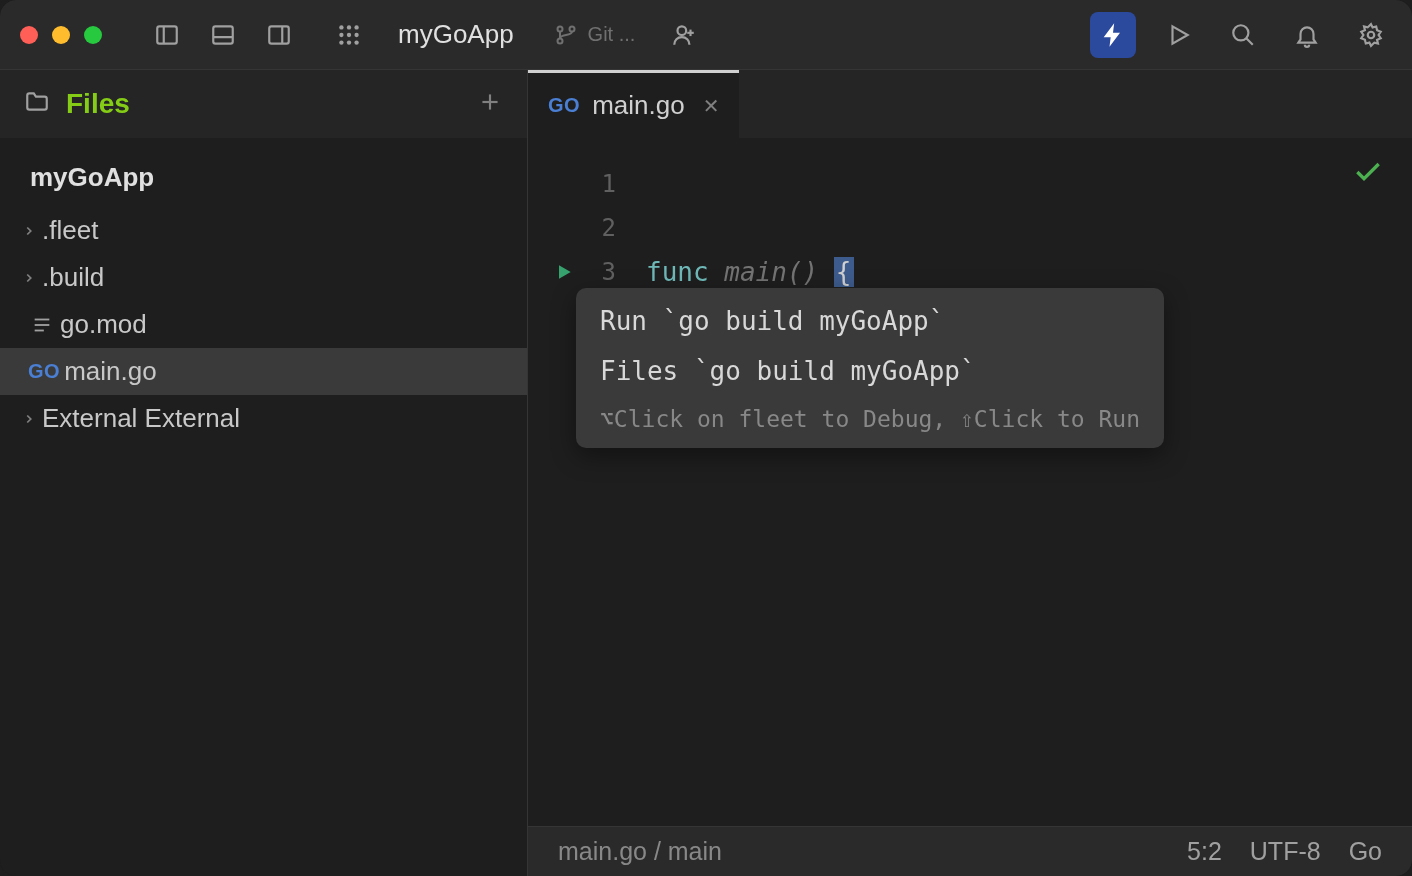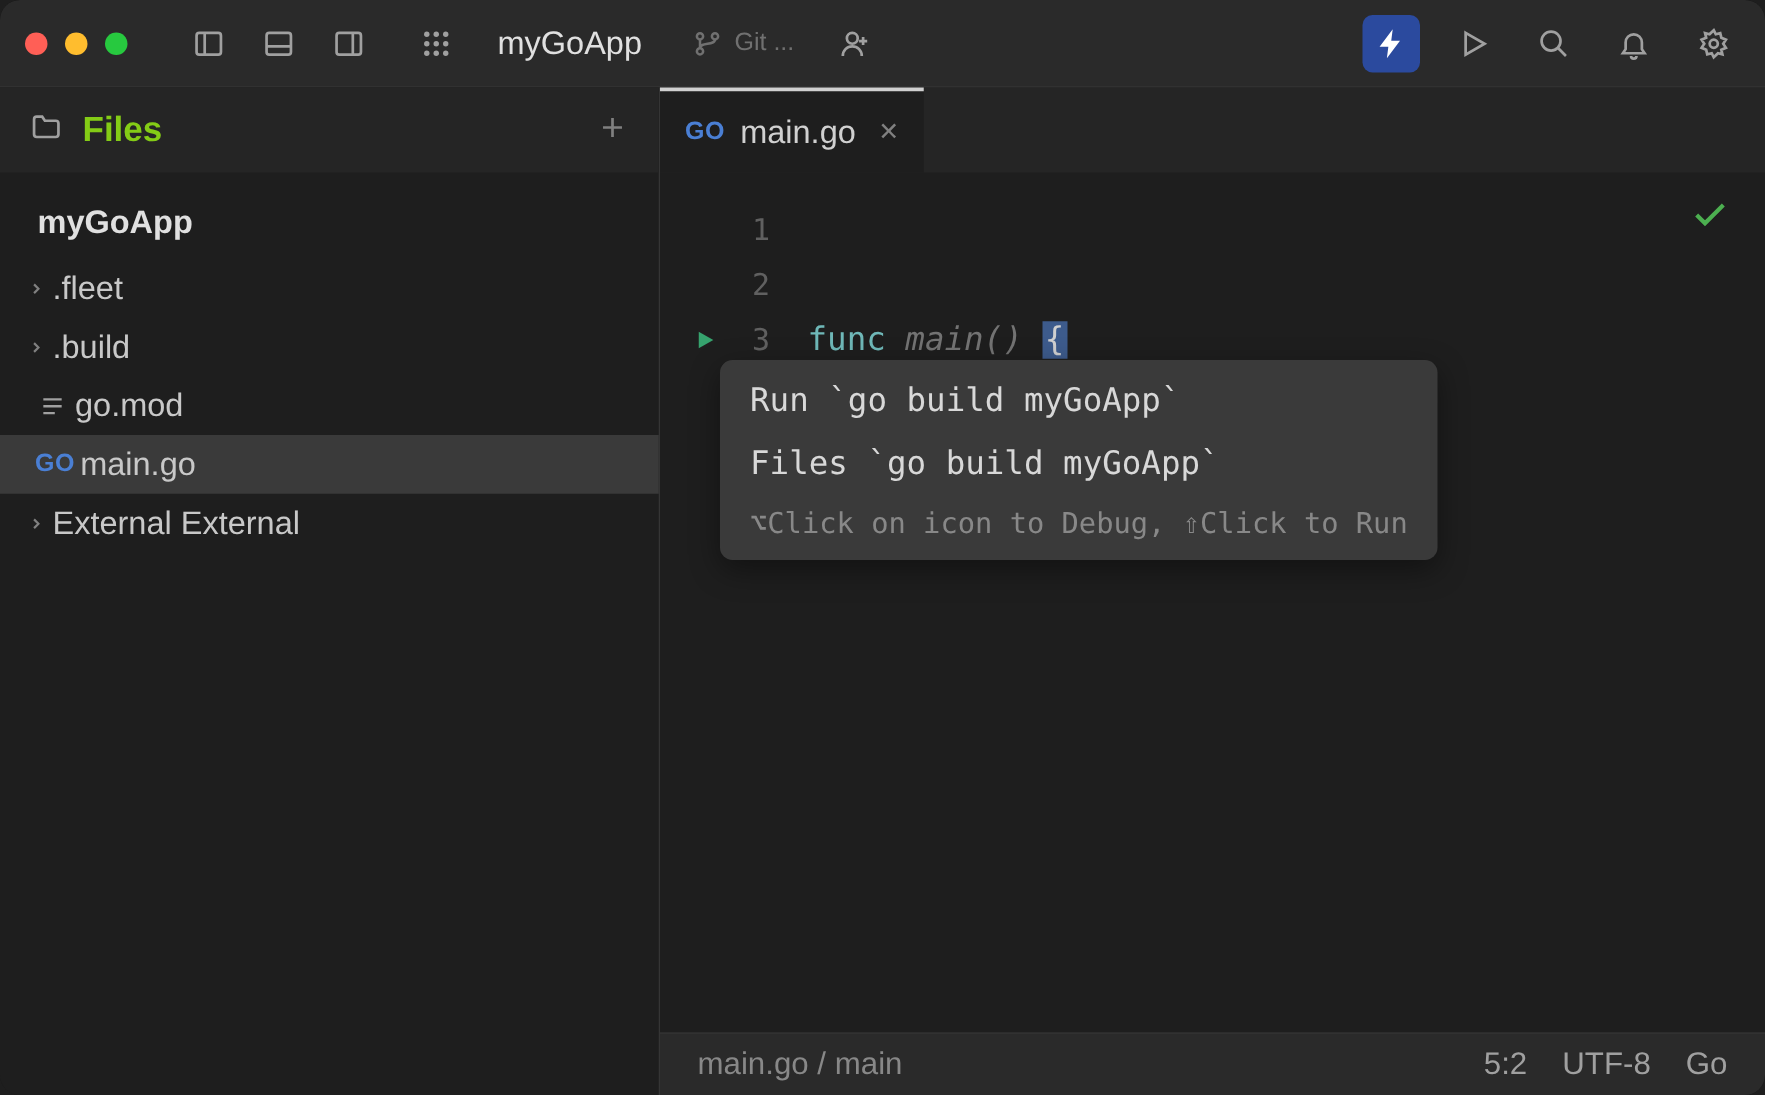--- a/index.html
+++ b/index.html
@@ -452,21 +452,21 @@
                 <polygon points="6,4 20,12 6,20"></polygon>
               </svg>
           </span>
           <span class="gutter-num">3</span>
           <span class="code-content"><span class="kw">func </span><span class="id">main() </span><span class="cursor-block">{</span></span>
         </div>
 
         <div class="popup">
           <div class="popup-item">Run `go build myGoApp`</div>
           <div class="popup-item">Files `go build myGoApp`</div>
-          <div class="popup-hint">⌥Click on icon to Debug, ⇧Click to Run</div>
+          <div class="popup-hint">⌥Click on fleet to Debug, ⇧Click to Run</div>
         </div>
       </div>
       <div class="status-bar">
         <div class="status-breadcrumb">
           <span>main.go</span><span> / </span><span>main</span>
         </div>
         <div class="status-right">
           <span>5:2</span>
           <span>UTF-8</span>
           <span>Go</span>

